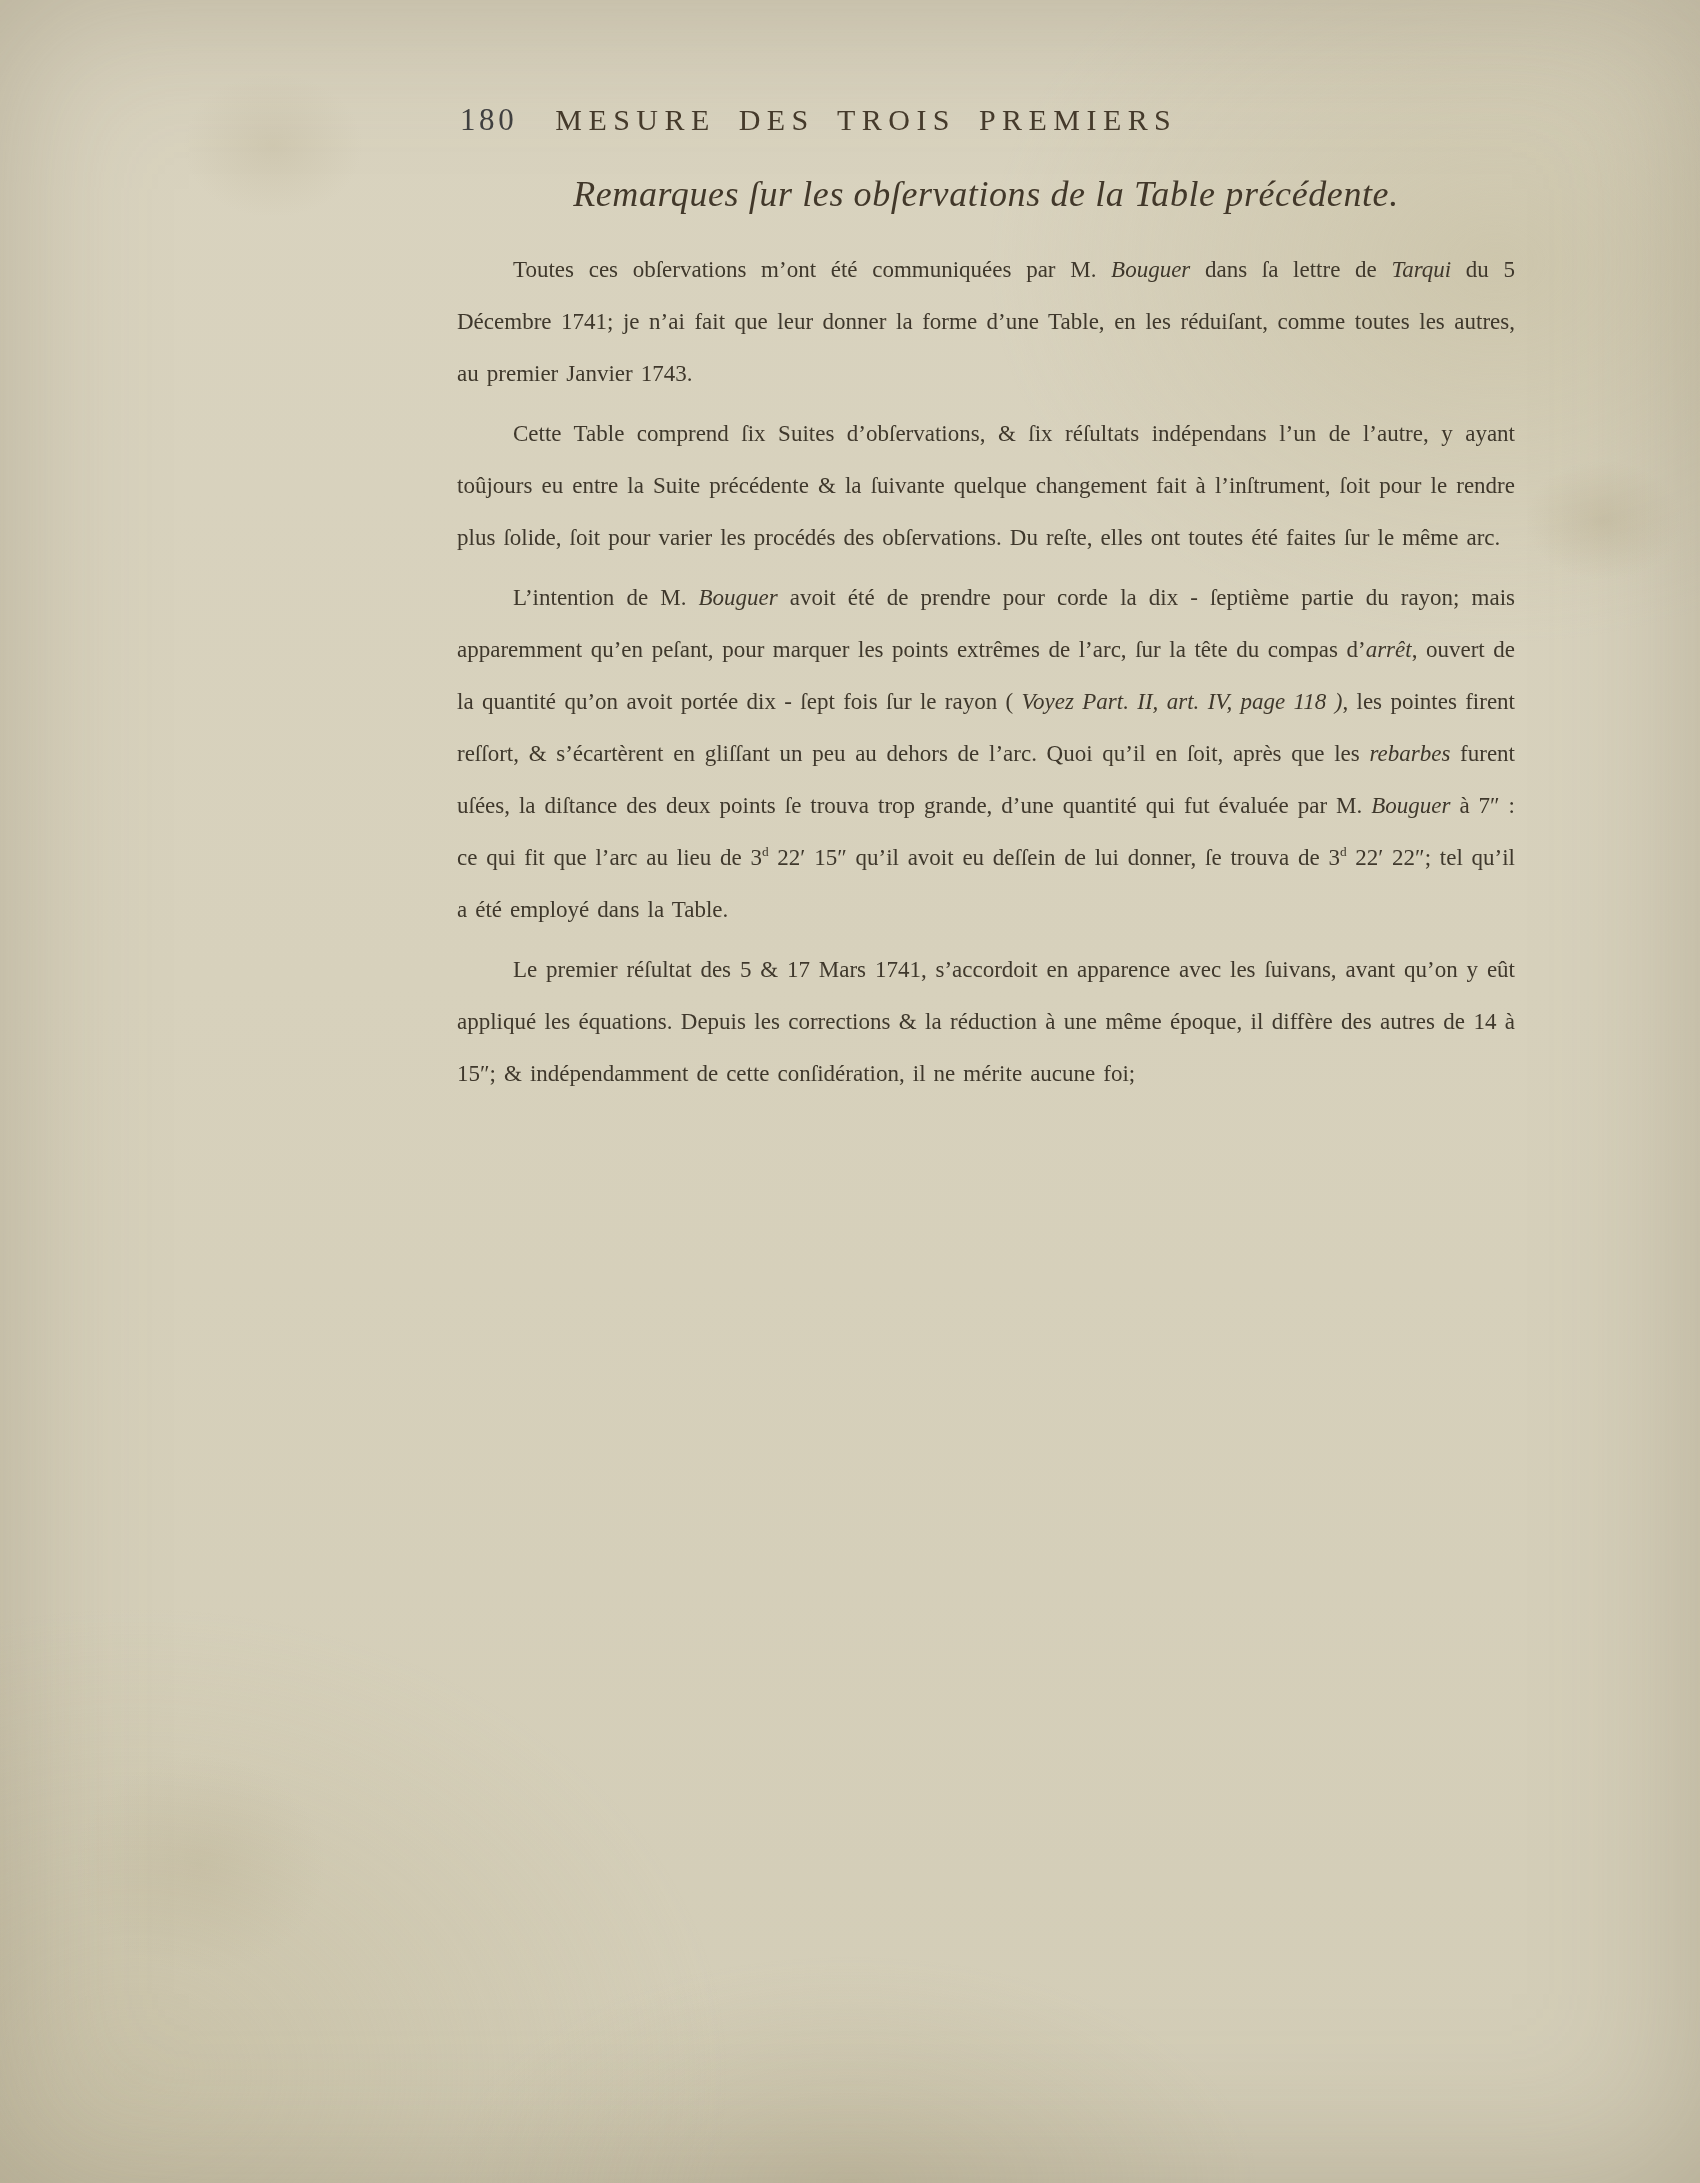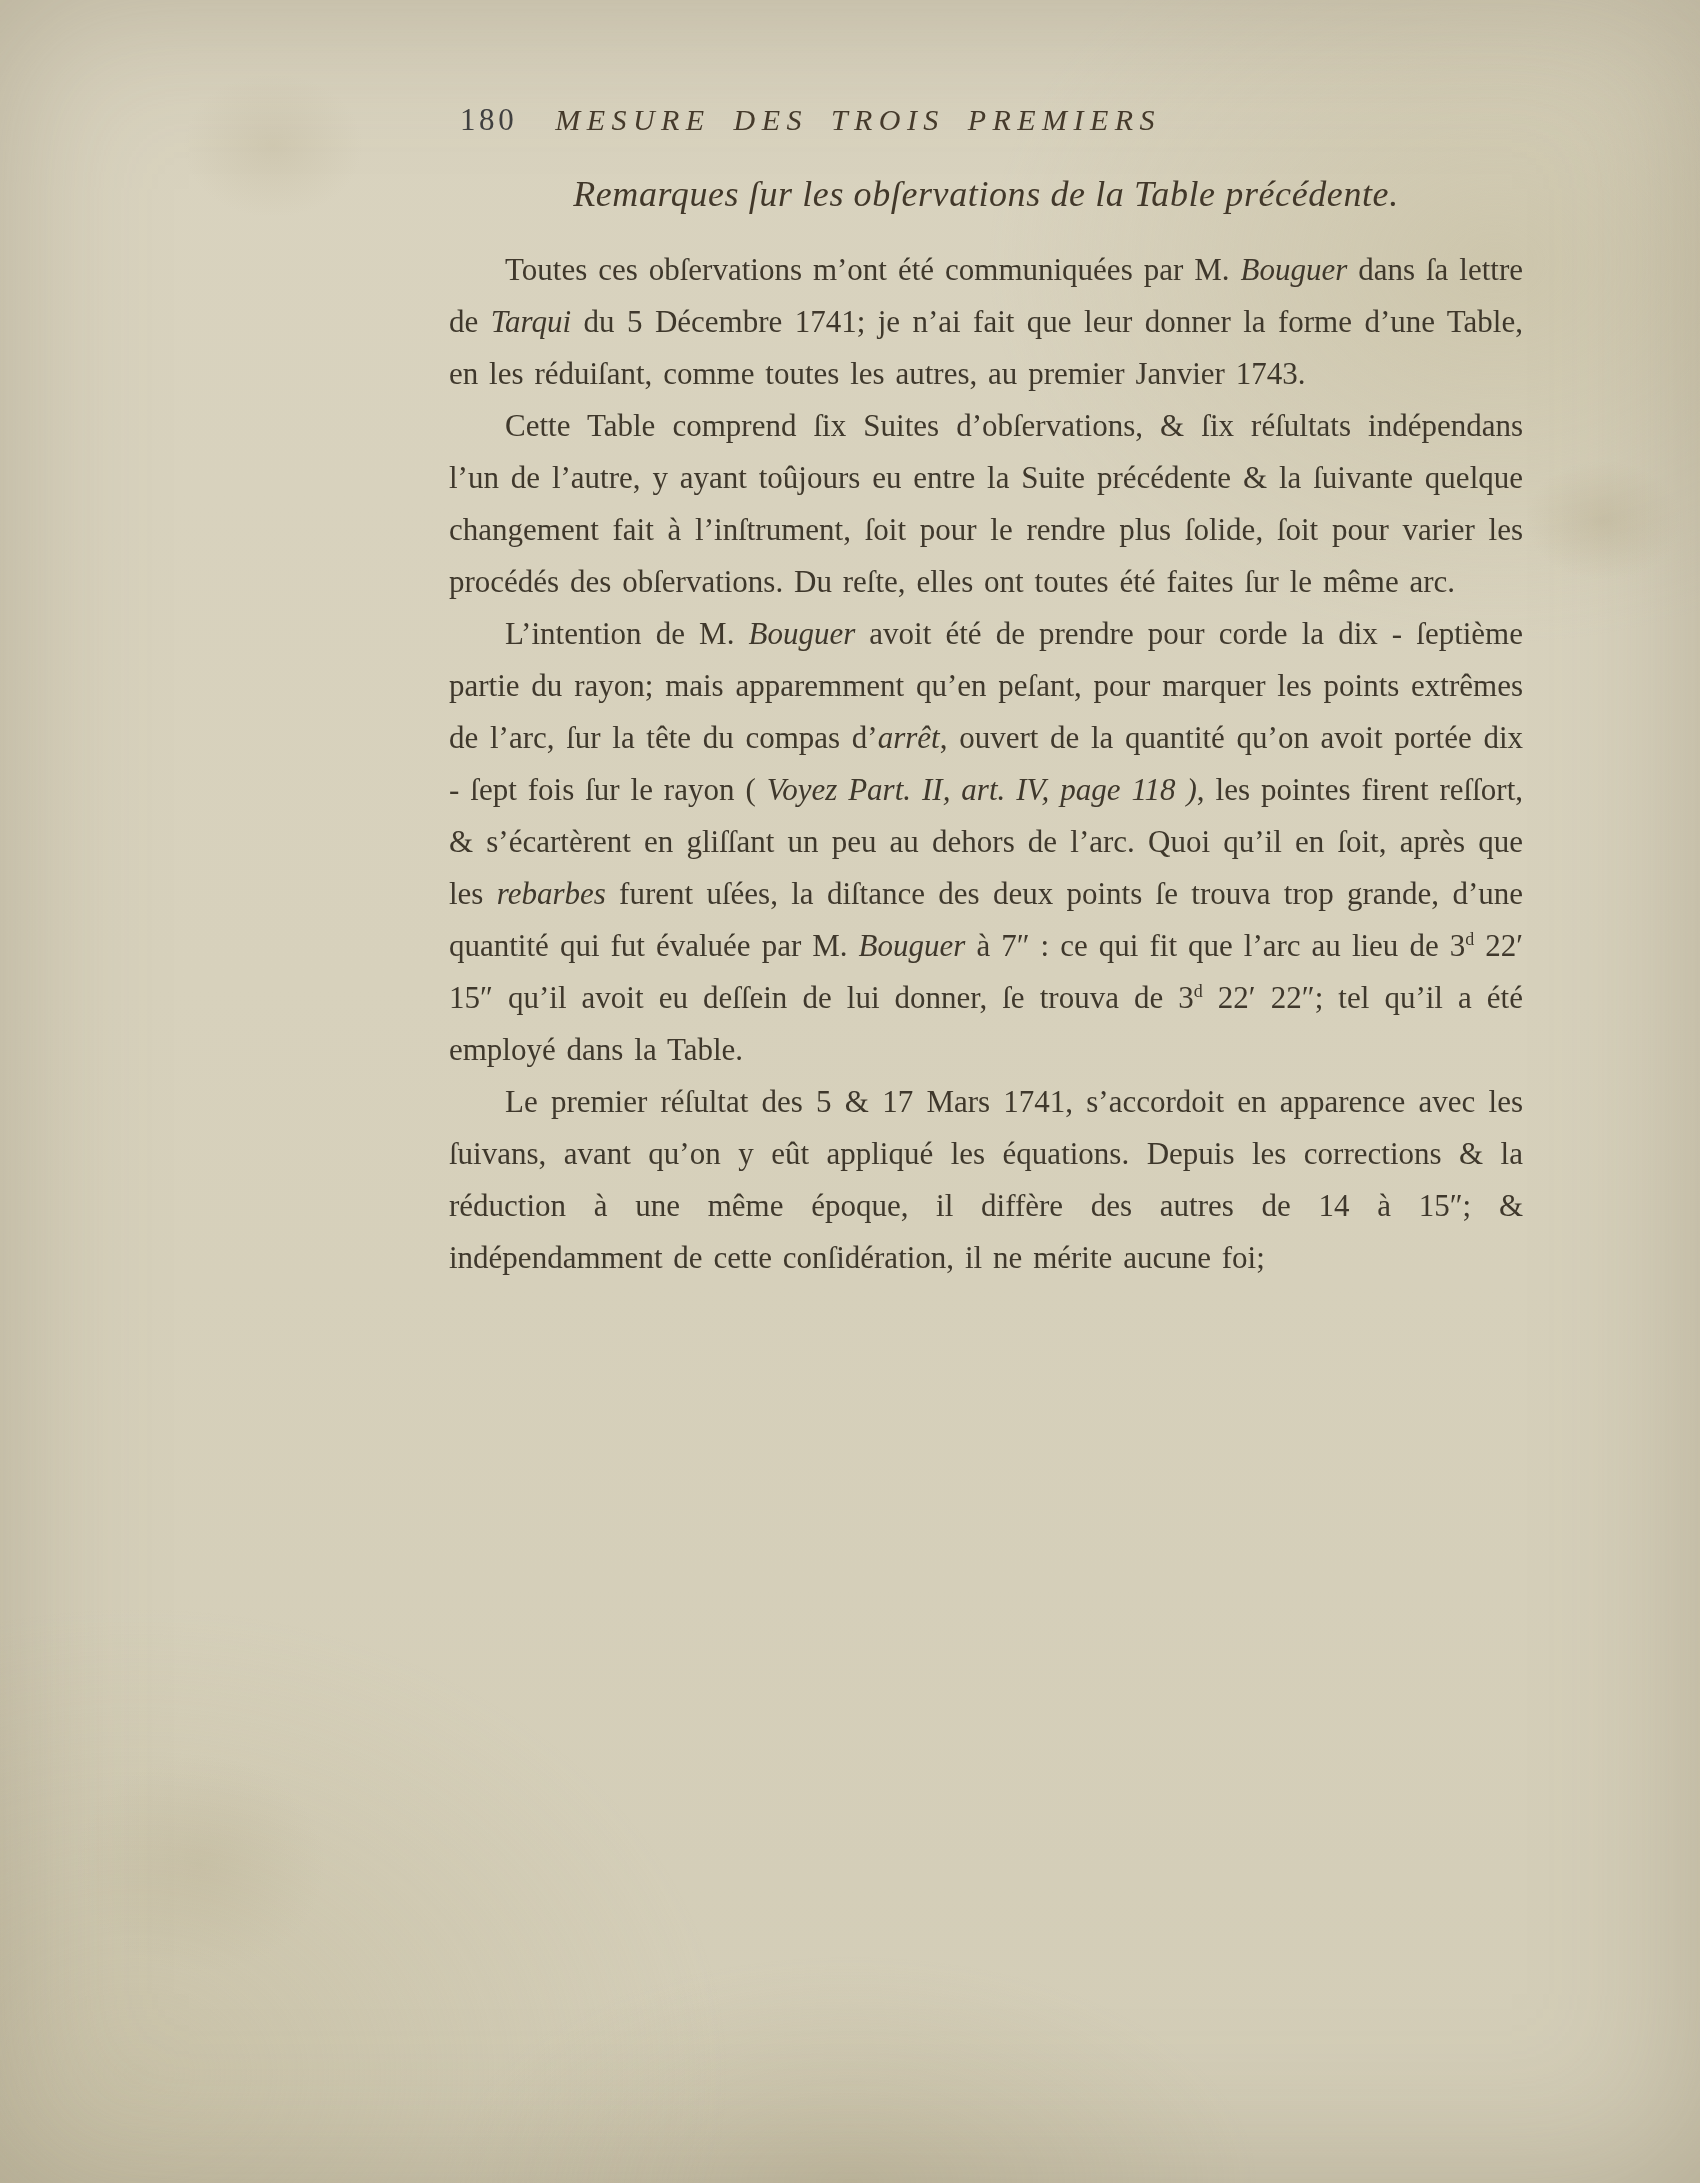--- a/index.html
+++ b/index.html
@@ -55,21 +55,20 @@
     display: flex;
     align-items: baseline;
     margin-left: 11px;
   }
   .page-number {
     font-size: 31px;
     letter-spacing: 3.6px;
     color: #404040;
   }
   .running-title {
-    font-style: italic;
     font-size: 30px;
     letter-spacing: 0.215em;
     word-spacing: 0.30em;
     margin-left: 38px;
     color: #453a2b;
     white-space: nowrap;
   }
 
   .section-heading {
     text-align: center;
@@ -78,25 +77,25 @@
     letter-spacing: 0.6px;
     margin-top: 35px;
     color: #42382a;
     white-space: nowrap;
   }
 
   .body-text {
     margin-top: 29px;
   }
   .paragraph {
-    font-size: 31px;
+    font-size: 23px;
     line-height: 52px;
     text-align: justify;
     text-indent: 56px;
-    margin: 0;
+    margin: 8px;
     word-spacing: 0.10em;
     color: #3f382c;
   }
   .paragraph .it {
     font-style: italic;
   }
   .paragraph sup {
     font-size: 0.58em;
     line-height: 0;
     vertical-align: super;

